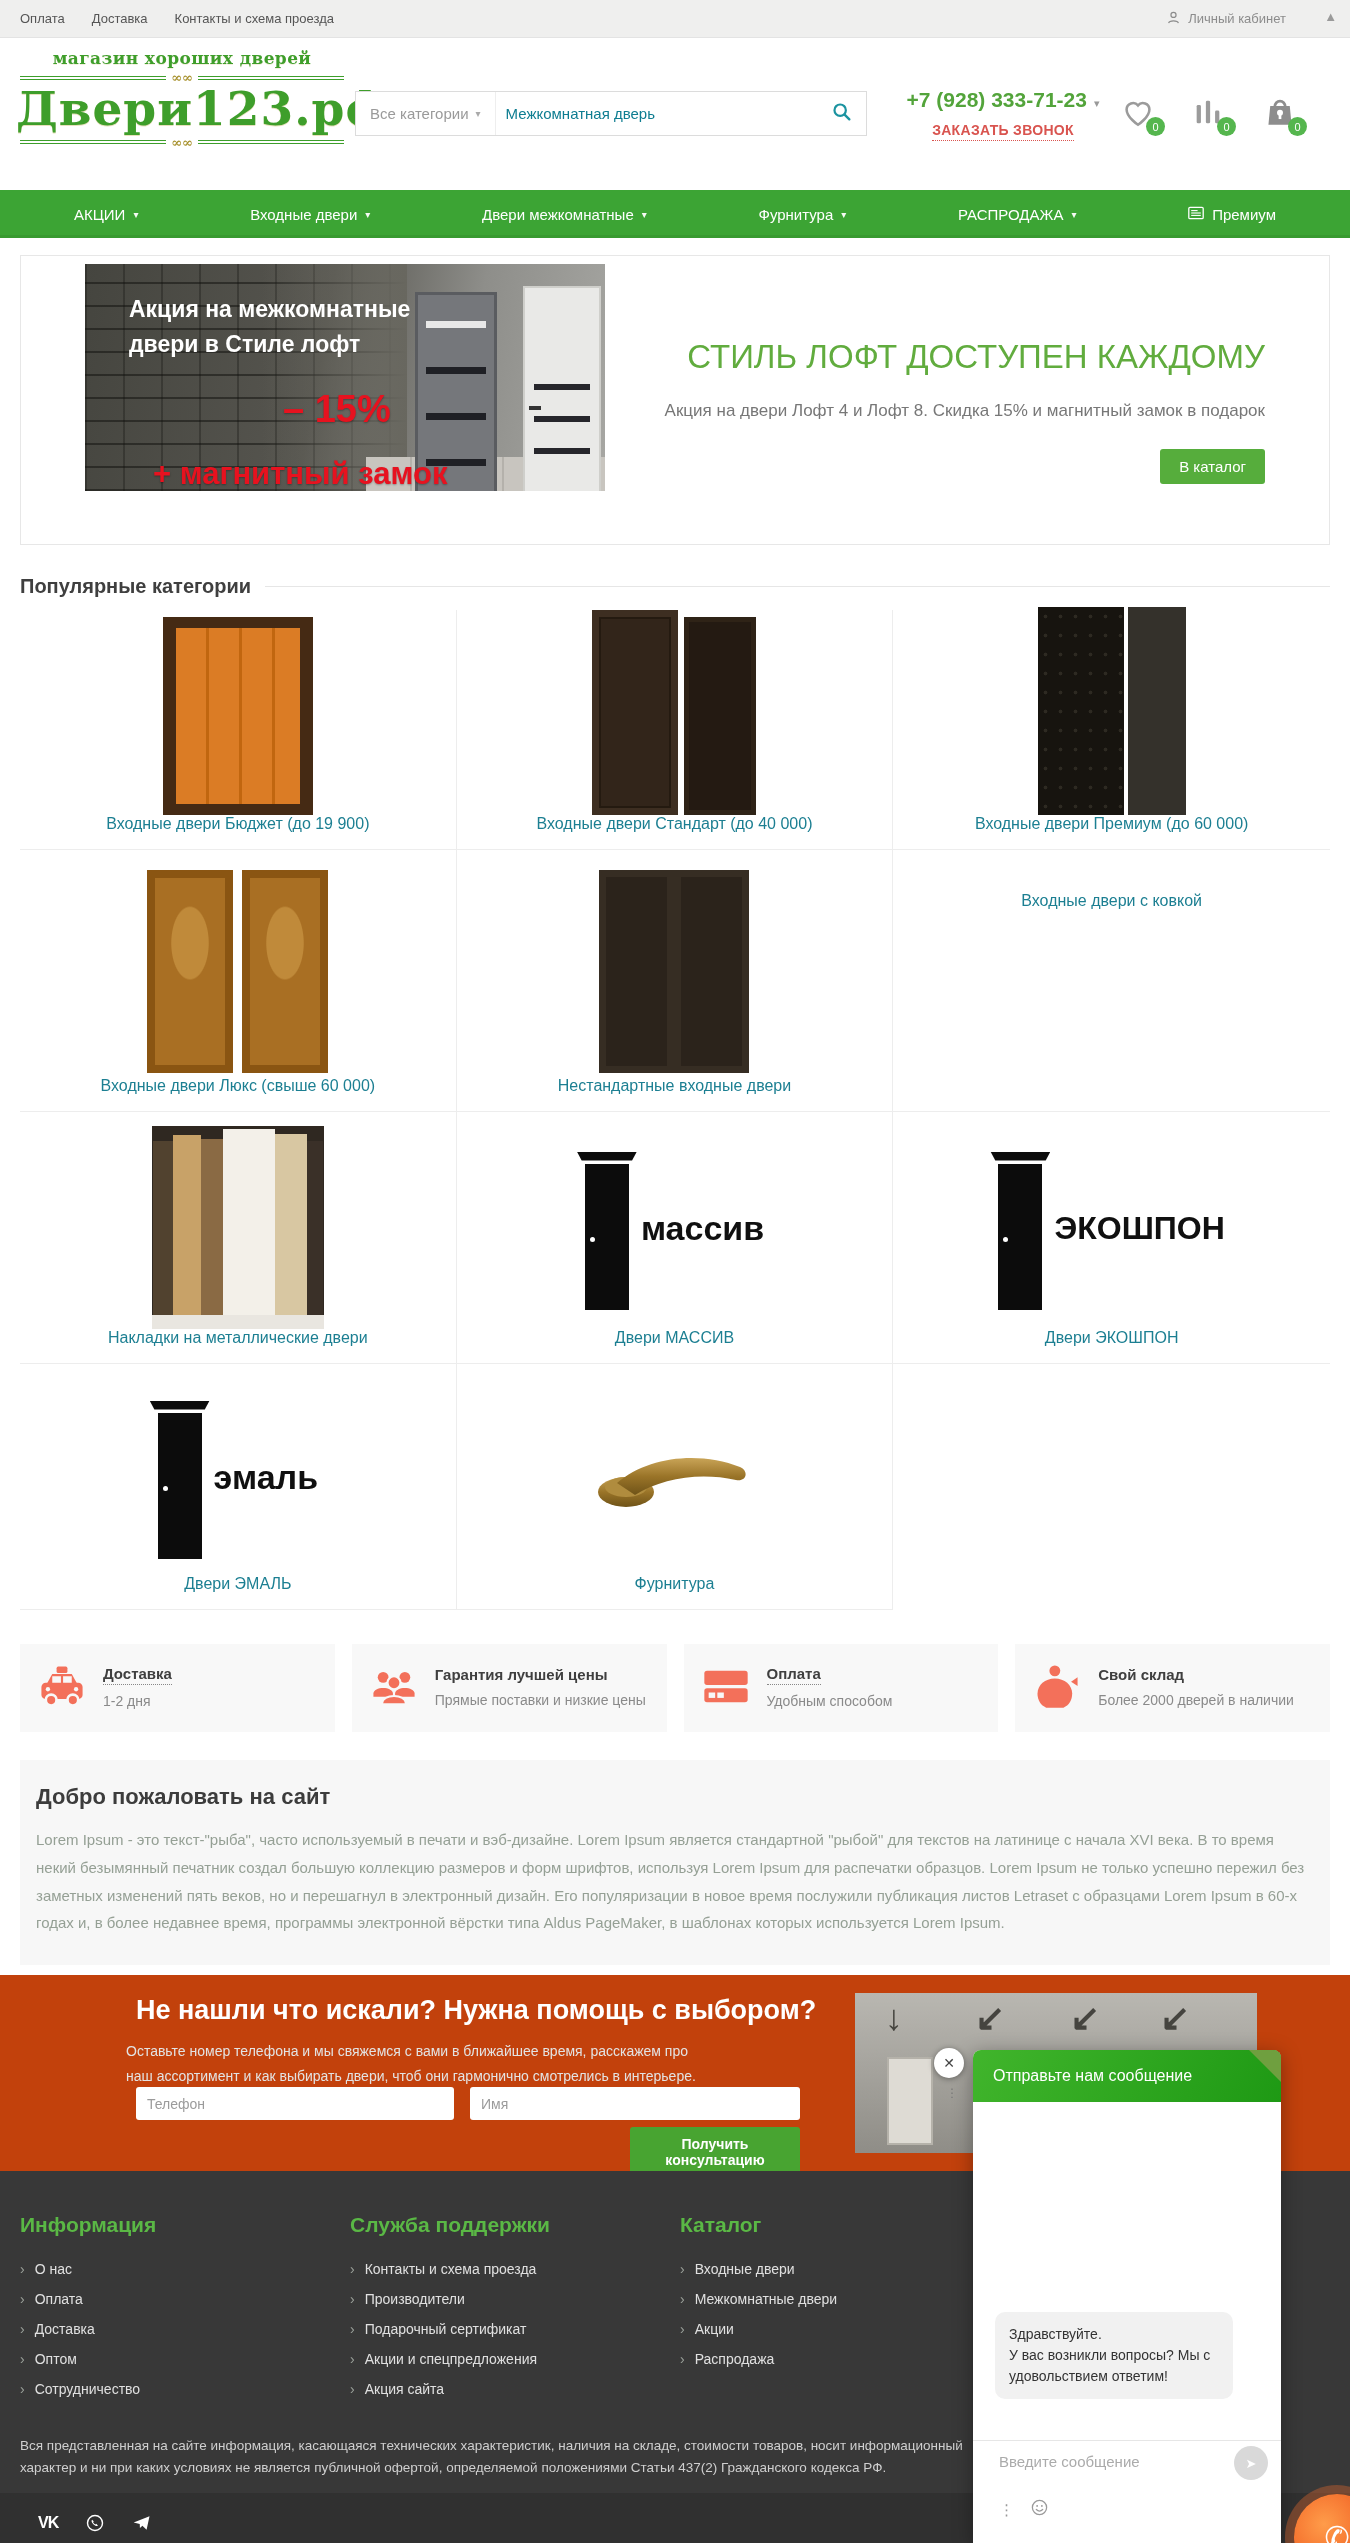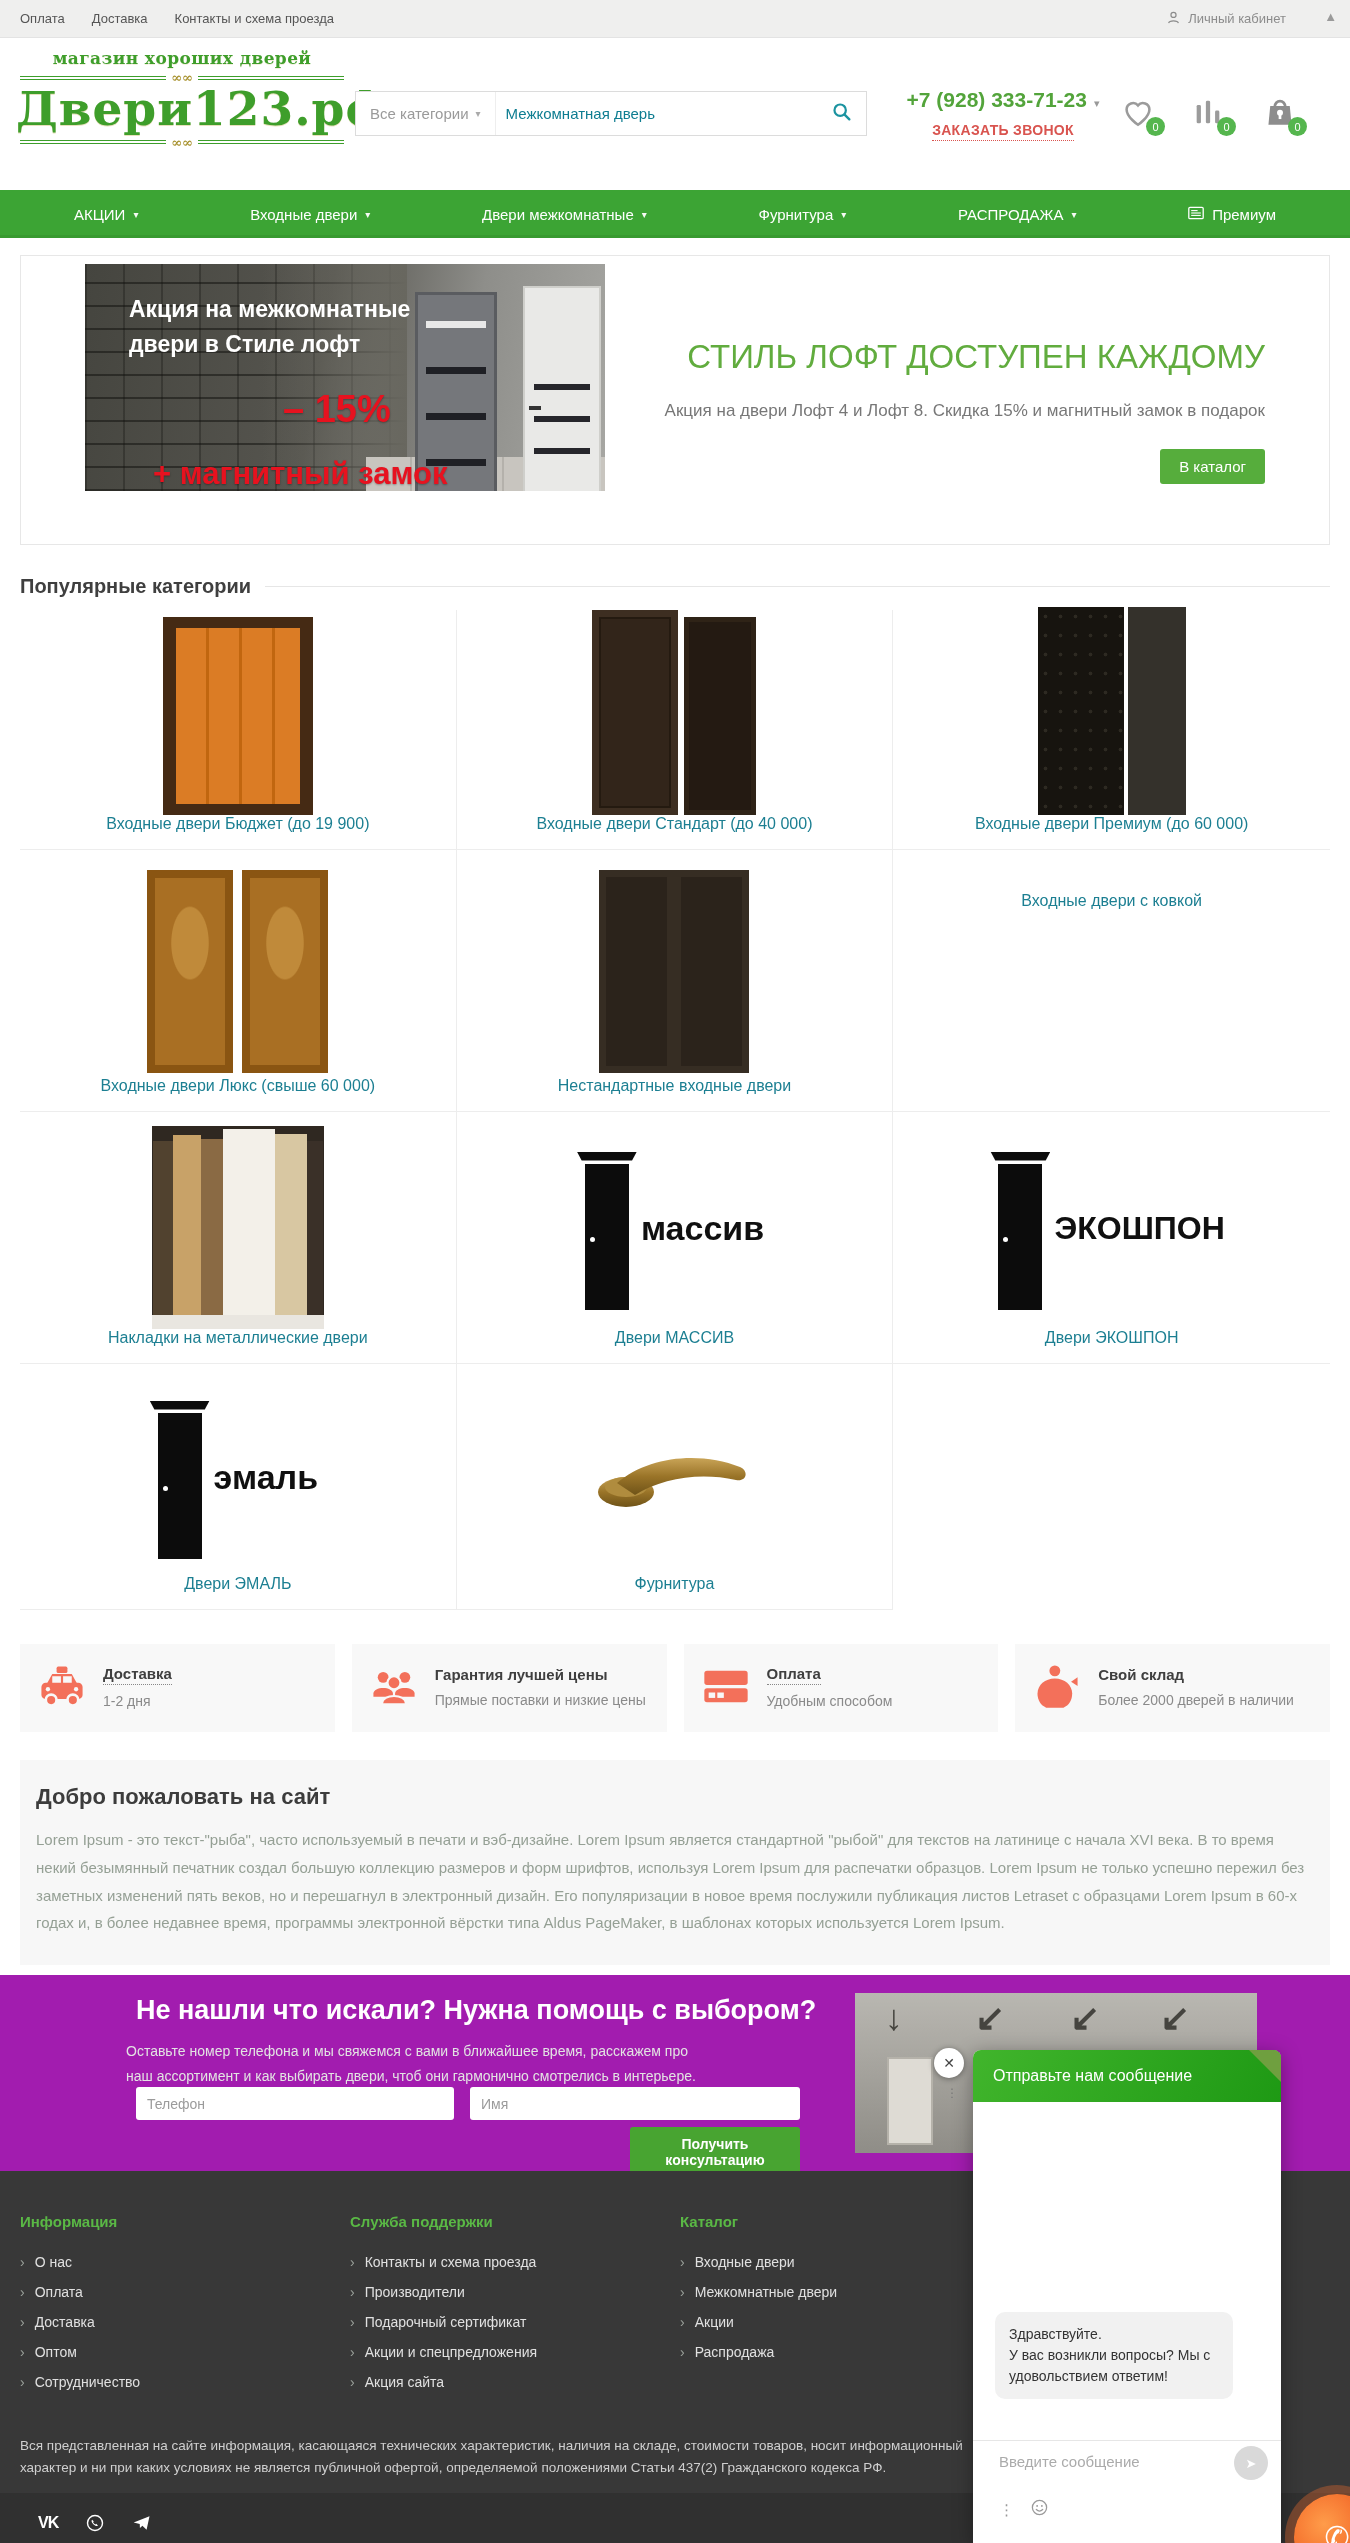--- a/index.html
+++ b/index.html
@@ -113,35 +113,35 @@
   .feat-title { font-size:15px; color:#3f3f3f; font-weight:bold; display:inline-block; }
   .feat-title.dotted { border-bottom:1px dotted #888; padding-bottom:2px; }
   .feat-text { font-size:14px; color:#8a8a8a; margin-top:7px; line-height:1.35; }
 
   
   .welcome { margin:28px 20px 0; background:#f7f7f7; padding:24px 16px; height:205px; overflow:hidden; }
   .welcome h2 { font-size:22px; color:#3c3c3c; margin:0 0 16px; font-weight:bold; }
   .welcome p { font-size:15px; line-height:1.85; color:#95a095; margin:0; }
 
   
-  .cta { margin-top:10px; height:196px; background:#a21caf; position:relative; }
+  .cta { margin-top:10px; height:196px; background:#c2410c; position:relative; }
   .cta h2 { position:absolute; left:136px; top:20px; font-size:27px; font-weight:bold; margin:0; color:#fff; }
   .cta p { position:absolute; left:126px; top:64px; width:570px; font-size:14px; line-height:1.75; color:#e3e3e3; margin:0; }
   .cta-input { position:absolute; top:112px; height:33px; border:none; border-radius:3px; padding:0 11px; font-size:14px; color:#333; background:#fff; }
   .in-phone { left:136px; width:318px; }
   .in-name { left:470px; width:330px; }
   .cta-btn { position:absolute; left:630px; top:152px; width:170px; background:#48a431; border:none; color:#fff; font-size:14px; font-weight:bold; padding:9px 10px; border-radius:3px; }
   .cta-img { position:absolute; left:855px; top:18px; width:402px; height:160px; background:linear-gradient(#b9b7b1,#8f8d87); overflow:hidden; }
   .cta-img .dr { position:absolute; bottom:8px; width:46px; height:88px; background:#dedbd4; border:2px solid #b5b2aa; }
   .cta-img .ar { position:absolute; top:4px; color:#45443f; font-size:36px; font-weight:bold; }
 
   
   .footer { height:382px; background:#383838; position:relative; }
   .fcol { position:absolute; top:42px; }
-  .fcol h3 { color:#5ab845; font-size:15px; margin:0 0 24px; font-weight:bold; }
+  .fcol h3 { color:#5ab845; font-size:21px; margin:0 0 24px; font-weight:bold; }
   .fcol ul { list-style:none; margin:0; padding:0; }
   .fcol li { margin-bottom:14px; font-size:14px; }
   .fcol li::before { content:"›"; color:#9aa09a; margin-right:10px; }
   .fcol a { color:#e0e0e0; }
   .legal { position:absolute; left:20px; top:264px; width:950px; font-size:13.5px; line-height:1.6; color:#cfcfcf; }
   .footer-bottom { position:absolute; left:0; right:0; bottom:0; height:60px; background:#303030; display:flex; align-items:center; gap:27px; padding:0 38px; }
   .soc { color:#fff; display:flex; align-items:center; }
   .soc-vk { font-size:16px; font-weight:bold; letter-spacing:-1px; }
 
   

